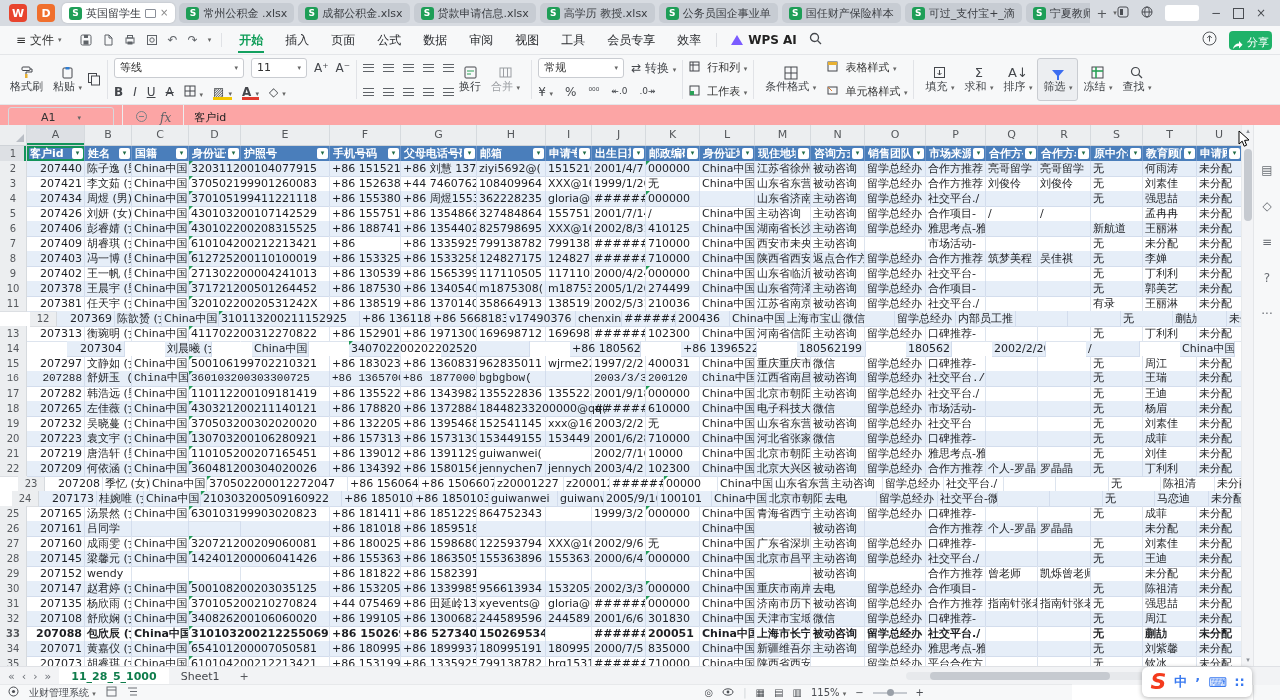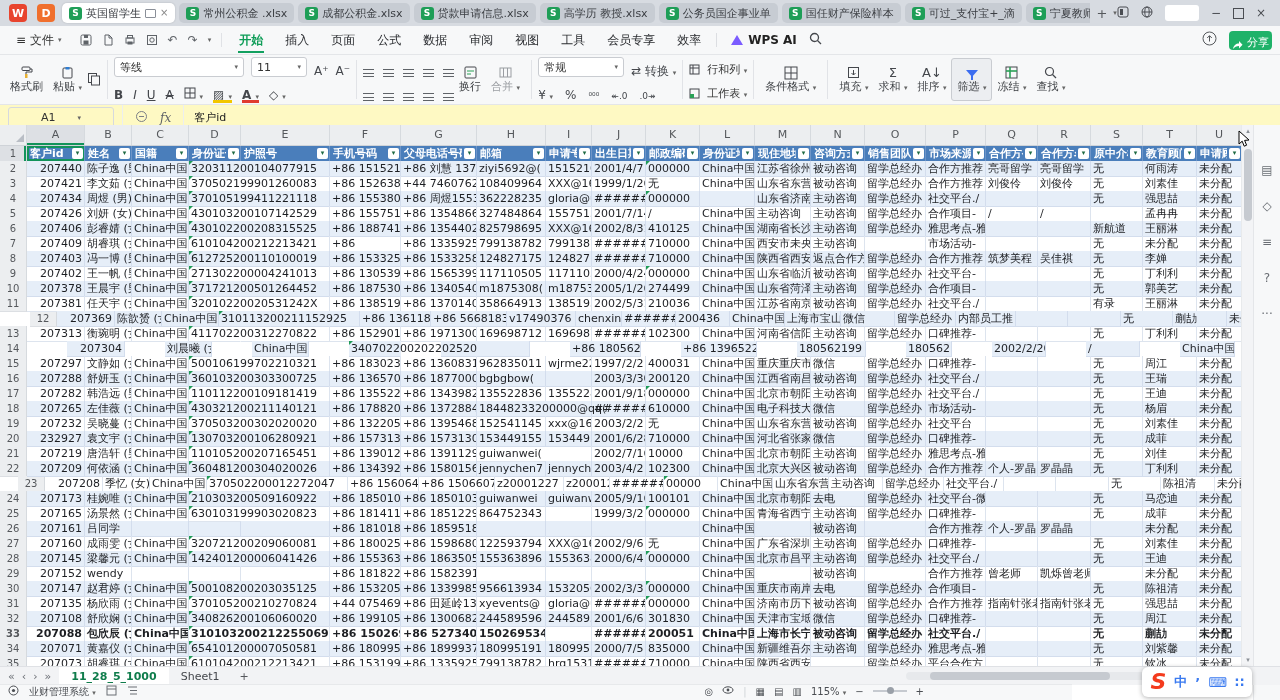--- a/index.html
+++ b/index.html
@@ -35,37 +35,37 @@
   .menu-item.ctx{color:#12a05f;}
   .ai-chip{display:flex;align-items:center;gap:5px;padding:0 10px;font-weight:bold;color:#222;}
   .tri-logo{width:0;height:0;border-left:6px solid transparent;border-right:6px solid transparent;border-bottom:10px solid #7b5cff;position:relative;display:inline-block;}
   .mb-right{margin-left:auto;display:flex;align-items:center;gap:12px;}
   .share-btn{background:#1fb269;color:#fff;border-radius:4px;height:19px;display:flex;align-items:flex-end;
              gap:4px;padding:0 3px;font-size:11px;}
   
   .toolbar{height:45px;background:#f7f8f9;border-bottom:1px solid #e4e6e9;display:flex;align-items:stretch;padding:2px 2px;}
   .grp{display:flex;align-items:stretch;padding:1px 3px;}
   .col{display:flex;flex-direction:column;justify-content:space-between;}
-  .tb-row{display:flex;align-items:flex-end;gap:7px;height:19px;}
+  .tb-row{display:flex;align-items:center;gap:7px;height:19px;}
   .sep{width:1px;background:#e1e3e7;margin:3px 3px;}
   .big{display:flex;flex-direction:column;align-items:center;justify-content:center;padding:0 5px;color:#3c3f43;line-height:1.15;}
   .big .gi{font-size:13px;height:15px;}
   .big.active{background:#eceef1;border:1px solid #c9ccd1;border-radius:3px;}
   .select{background:#fff;border:1px solid #c9ccd1;border-radius:3px;height:18px;display:flex;align-items:center;padding:0 5px;gap:8px;color:#333;}
   .gi{color:#44474c;font-size:12px;line-height:1;}
   .b{font-weight:bold}.i{font-style:italic}.u{text-decoration:underline}.s{text-decoration:line-through}
   .i3{display:inline-block;width:11px;height:8px;background:repeating-linear-gradient(to bottom,#5f6368 0 1px,transparent 1px 3.5px);}
   .carr{font-size:7px;color:#666;}
   .clr-a{position:relative;font-weight:bold;}
   .clr-a::after{content:"";position:absolute;left:0;right:0;bottom:-2px;height:3px;}
   .fc::after{background:#e03b2f;} .hl::after{background:#f2c600;}
   .funnel{width:0;height:0;border-left:6px solid transparent;border-right:6px solid transparent;border-top:7px solid #3c6df0;display:inline-block;position:relative;}
   .funnel::after{content:"";position:absolute;left:-1px;top:-7px;width:2px;height:10px;background:#3c6df0;}
   
-  .fbar{height:25px;background:#fef9c3;border-bottom:1px solid #dfe1e5;display:flex;align-items:center;}
+  .fbar{height:25px;background:#fca5a5;border-bottom:1px solid #dfe1e5;display:flex;align-items:center;}
   .namebox{width:104px;height:19px;border:1px solid #d6d9de;border-radius:3px;margin-left:8px;display:flex;align-items:center;justify-content:center;gap:22px;font-size:11px;}
   .fxzone{display:flex;align-items:center;gap:12px;padding:0 12px;color:#5f6368;border-left:1px solid #eceef0;margin-left:8px;height:100%;}
   .fx{font-style:italic;font-family:"DejaVu Serif","Liberation Serif",serif;font-size:12px;}
   .fcontent{font-size:11px;color:#222;border-left:1px solid #eceef0;padding-left:10px;height:100%;display:flex;align-items:center;}
   
   .gridwrap{position:absolute;top:125px;left:0;width:1242px;height:541px;overflow:hidden;background:#fff;}
   .grow{display:grid;height:15px;line-height:15px;}
   .letters{display:grid;height:20px;line-height:20px;background:#eceef0;border-bottom:1px solid #cfd3d8;color:#55585c;}
   .letters>div{text-align:center;border-right:1px solid #d6dade;font-size:11px;position:relative;}
   .letters>div.hlsel{background:#dde0e4;box-shadow:inset 0 -2px 0 #12935a;}
@@ -89,21 +89,21 @@
   .vthumb{position:absolute;left:2px;top:24px;width:8px;height:72px;background:#c6cad0;border-radius:4px;}
   .varr{position:absolute;left:0;width:12px;text-align:center;color:#8b9097;font-size:7px;}
   
   .sheetbar{position:absolute;top:666px;left:0;width:1280px;height:18px;background:#f2f3f5;border-top:1px solid #dfe1e5;display:flex;align-items:center;font-size:11px;}
   .nav{display:flex;gap:7px;color:#6a6e74;padding:0 8px;font-size:11px;}
   .stab{height:18px;display:flex;align-items:center;padding:0 12px;color:#44474c;}
   .stab.active{background:#fff;color:#0f7c4b;font-weight:bold;}
   .addsheet{padding:0 8px;color:#55585c;}
   .hscroll{position:absolute;right:44px;top:5px;width:330px;height:8px;background:#e7e9ec;border-radius:4px;}
   .hthumb{position:absolute;left:24px;top:0;width:180px;height:8px;background:#c6cad0;border-radius:4px;}
-  .statusbar{position:absolute;top:684px;left:0;width:1072px;height:16px;background:#f7f8f9;border-top:1px solid #e7e9eb;display:flex;align-items:flex-start;font-size:10px;color:#4a4d52;padding:0 8px;gap:10px;box-sizing:border-box;}
+  .statusbar{position:absolute;top:684px;left:0;width:1072px;height:16px;background:#f7f8f9;border-top:1px solid #e7e9eb;display:flex;align-items:center;font-size:10px;color:#4a4d52;padding:0 8px;gap:10px;box-sizing:border-box;}
   .sb-right{margin-left:auto;display:flex;align-items:center;gap:9px;margin-right:140px;}
   .zslider{width:34px;height:2px;background:#c6cad0;position:relative;display:inline-block;}
   .zslider::after{content:"";position:absolute;left:14px;top:-3px;width:7px;height:7px;border-radius:50%;background:#9aa0a8;}
   
   .ime{position:absolute;right:28px;top:667px;height:30px;background:#fff;border-radius:6px;box-shadow:0 1px 5px rgba(0,0,0,.3);display:flex;align-items:center;gap:8px;padding:0 8px;z-index:20;}
   .sogou-s{color:#f43b1d;font-weight:bold;font-style:italic;font-size:22px;line-height:1;}
   .ime-ic{color:#3a7af0;font-size:13px;font-weight:bold;}
   
   .cursor{position:absolute;left:1238px;top:130px;z-index:50;}
 </style>
@@ -385,20 +385,36 @@
     <div class="sep"></div>
     <div class="grp">
       <div class="big">
         <span class="gi"><svg width="14" height="14" viewBox="0 0 14 14">
               <rect x="1" y="1" width="12" height="12" fill="none" stroke="#44474c"></rect>
               <line x1="7" y1="1" x2="7" y2="13" stroke="#44474c"></line>
               <line x1="1" y1="7" x2="13" y2="7" stroke="#44474c"></line>
             </svg></span>
         <span><span>条件格式</span> <span class="carr">▾</span></span>
       </div>
+      <div class="col" style="padding-left:6px;">
+        <div class="tb-row">
+          <span class="gi"><svg width="11" height="11" viewBox="0 0 11 11">
+                <rect x="1" y="1" width="9" height="9" fill="none" stroke="#44474c"></rect>
+                <rect x="1" y="1" width="9" height="3" fill="#e8b133"></rect>
+              </svg></span>
+          <span><span>表格样式</span> <span class="carr">▾</span></span>
+        </div>
+        <div class="tb-row">
+          <span class="gi"><svg width="11" height="11" viewBox="0 0 11 11">
+                <rect x="1" y="2" width="9" height="7" fill="none" stroke="#44474c"></rect>
+                <path d="M1 2l4 4" stroke="#e07a2d"></path>
+              </svg></span>
+          <span><span>单元格样式</span> <span class="carr">▾</span></span>
+        </div>
+      </div>
     </div>
     <div class="sep"></div>
     <div class="grp">
       <div class="big">
         <span class="gi"><svg width="13" height="13" viewBox="0 0 13 13">
               <rect x="1.5" y="1.5" width="10" height="10" fill="none" stroke="#44474c"></rect>
               <path d="M6.5 4v5M4.5 7l2 2 2-2" fill="none" stroke="#44474c"></path>
             </svg></span>
         <span><span>填充</span> <span class="carr">▾</span></span>
       </div>
@@ -888,21 +904,21 @@
         <div class="c">重庆重庆市</div>
         <div class="c">微信</div>
         <div class="c">留学总经办</div>
         <div class="c">口碑推荐-</div>
         <div class="c"></div>
         <div class="c"></div>
         <div class="c">无</div>
         <div class="c">周江</div>
         <div class="c">未分配</div>
       </div>
-      <div class="grow band" style="grid-template-columns: 27px 58px 47px 57px 52px 89px 71px 76px 69px 46px 54px 54px 55px 56px 54px 61px 60px 52px 53px 52px 54px 45px;">
+      <div class="grow band" style="grid-template-columns: 27px 58px 47px 57px 52px 89px 71px 76px 69px 46px 54px 54px 55px 56px 54px 61px 60px 52px 53px 52px 54px 45px; font-family: Liberation Mono, monospace;">
         <div class="rn">16</div>
         <div class="c ar">207288</div>
         <div class="c">舒妍玉 (女</div>
         <div class="c">China中国</div>
         <div class="c tri ovf">360103200303300725</div>
         <div class="c"></div>
         <div class="c">+86 13657006</div>
         <div class="c">+86 1877000215</div>
         <div class="c">bgbgbow(</div>
         <div class="c"></div>
@@ -986,21 +1002,21 @@
         <div class="c">留学总经办</div>
         <div class="c">社交平台</div>
         <div class="c"></div>
         <div class="c"></div>
         <div class="c">无</div>
         <div class="c">刘素佳</div>
         <div class="c">未分配</div>
       </div>
       <div class="grow band" style="grid-template-columns: 27px 58px 47px 57px 52px 89px 71px 76px 69px 46px 54px 54px 55px 56px 54px 61px 60px 52px 53px 52px 54px 45px;">
         <div class="rn">20</div>
-        <div class="c ar">232927</div>
+        <div class="c ar">207223</div>
         <div class="c">袁文宇 (女</div>
         <div class="c">China中国</div>
         <div class="c tri ovf">130703200106280921</div>
         <div class="c"></div>
         <div class="c">+86 15731301</div>
         <div class="c">+86 1573130169</div>
         <div class="c">153449155</div>
         <div class="c">153449155</div>
         <div class="c ar">2001/6/28</div>
         <div class="c">710000</div>
@@ -1080,21 +1096,21 @@
         <div class="c">山东省东营</div>
         <div class="c">主动咨询</div>
         <div class="c">留学总经办</div>
         <div class="c">社交平台./</div>
         <div class="c"></div>
         <div class="c"></div>
         <div class="c">无</div>
         <div class="c">陈祖清</div>
         <div class="c">未分配</div>
       </div>
-      <div class="grow band" style="grid-template-columns: 27px 58px 47px 57px 52px 89px 71px 76px 69px 46px 54px 54px 55px 56px 54px 61px 60px 52px 53px 52px 54px 45px;">
+      <div class="grow band" style="grid-template-columns: 27px 58px 47px 57px 52px 89px 71px 76px 69px 46px 54px 54px 55px 56px 54px 61px 60px 52px 53px 52px 54px 45px; margin-left: 12px;">
         <div class="rn">24</div>
         <div class="c ar">207173</div>
         <div class="c">桂婉唯 (女</div>
         <div class="c">China中国</div>
         <div class="c tri ovf">210303200509160922</div>
         <div class="c"></div>
         <div class="c">+86 18501030</div>
         <div class="c">+86 1850103098</div>
         <div class="c">guiwanwei</div>
         <div class="c">guiwanwei</div>

